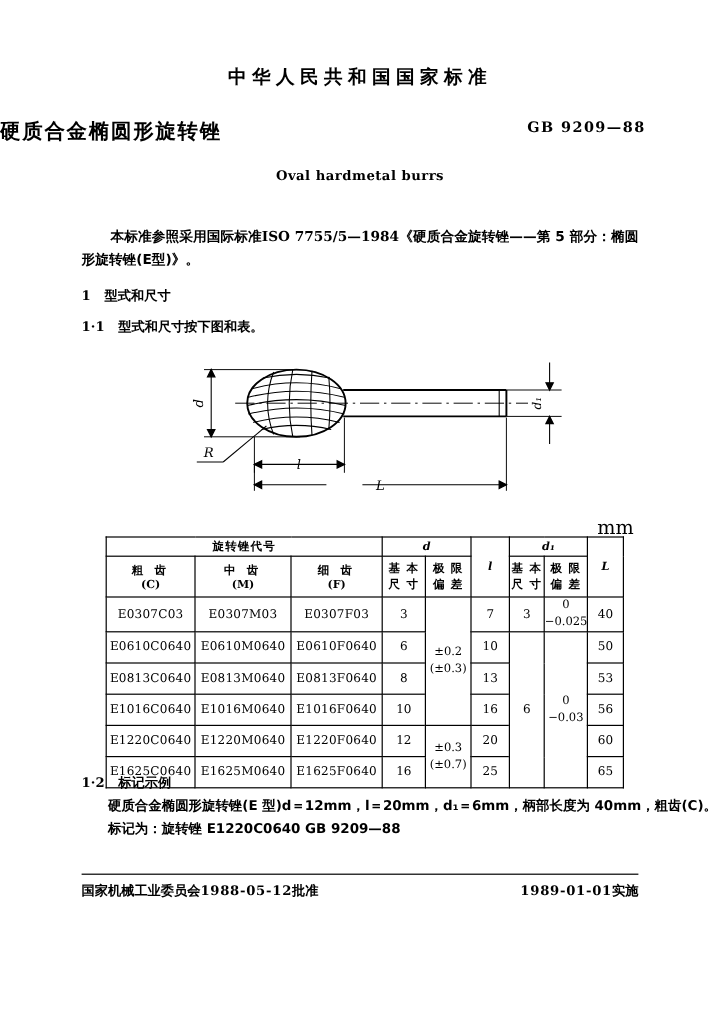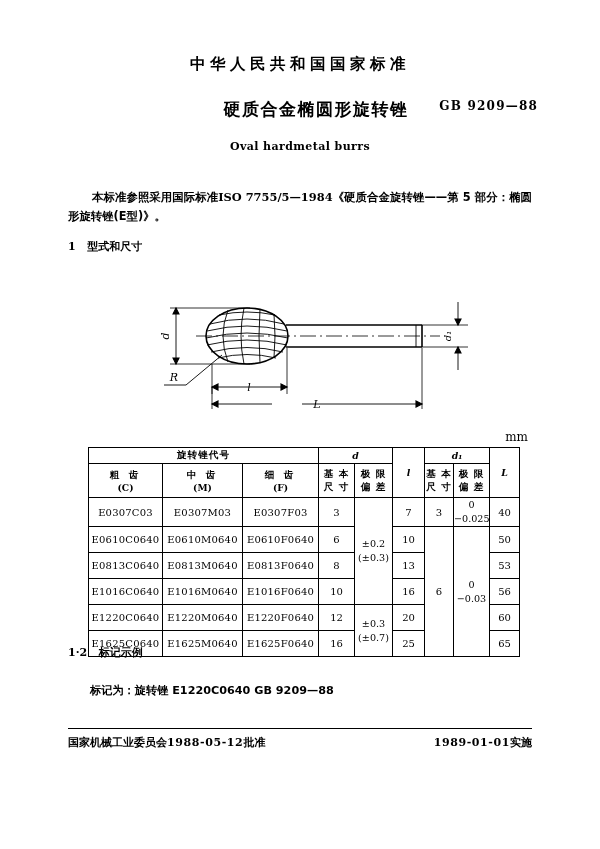--- a/index.html
+++ b/index.html
@@ -32,25 +32,24 @@
     text-align: center;
     font-size: 15.5px;
     font-weight: bold;
     letter-spacing: 4.5px;
     font-family: "DejaVu Sans", "Liberation Sans", sans-serif;
   }
   .main-title {
     position: absolute;
     left: 0; right: 0;
     top: 98px;
-    text-align: center;
+    text-align: left;
     font-size: 17px;
     font-weight: bold;
     letter-spacing: 1.5px;
-    padding-left: 32px;
   }
   .std-no {
     position: absolute;
     right: 62px;
     top: 99px;
     font-size: 12px;
     font-weight: bold;
     letter-spacing: 1.2px;
     font-family: "DejaVu Serif", "Liberation Serif", serif;
     white-space: nowrap;
@@ -113,21 +112,21 @@
     top: 288px;
     width: 340px;
     height: 125px;
   }
 
   
   .mm-label {
     position: absolute;
     right: 72px;
     top: 430px;
-    font-size: 12px;
+    font-size: 16px;
     font-family: "DejaVu Serif", "Liberation Serif", serif;
   }
   table.dim {
     position: absolute;
     left: 88px;
     top: 447px;
     width: 425px;
     border-collapse: collapse;
     font-family: "DejaVu Serif", "Liberation Serif", serif;
     font-size: 9.4px;
@@ -210,20 +209,21 @@
   <div class="main-title">硬质合金椭圆形旋转锉</div>
 
   <div class="std-no">GB  9209—88</div>
 
   <div class="en-title">Oval hardmetal burrs</div>
 
   <div class="intro"><span>本标准参照采用国际标准</span><span class="lat">ISO 7755/5—1984</span><span>《硬质合金旋转锉——第 5 部分：椭圆形旋转锉(E型)》。</span></div>
 
   <div class="sec-h sec-1"><span class="lat">1</span>&nbsp;&nbsp;&nbsp;<span>型式和尺寸</span></div>
 
+  <div class="sec-h sec-11"><span class="lat">1·1</span>&nbsp;&nbsp;&nbsp;<span>型式和尺寸按下图和表。</span></div>
 
   <div class="figure">
     <svg width="340" height="125" viewBox="0 0 340 125">
       <g stroke="#000" fill="none" stroke-width="1.1">
 
         <ellipse cx="97" cy="48" rx="41" ry="28" stroke-width="1.6"></ellipse>
 
         <g stroke-width="0.9">
           <path d="M 60 36 Q 97 26 134 36"></path>
           <path d="M 57 43 Q 97 33 137 43"></path>
@@ -411,20 +411,21 @@
         <td class="code">E1625F0640</td>
         <td class="num">16</td>
         <td class="num">25</td>
         <td class="num">65</td>
       </tr>
     </tbody>
   </table>
 
   <div class="sec-h sec-12"><span class="lat">1·2</span>&nbsp;&nbsp;&nbsp;<span>标记示例</span></div>
 
+  <div class="sub-line sub-a">硬质合金椭圆形旋转锉(E 型)d＝12mm，l＝20mm，d₁＝6mm，柄部长度为 40mm，粗齿(C)。</div>
   <div class="sub-line sub-b">标记为：旋转锉 E1220C0640    GB 9209—88</div>
 
   <div class="foot-rule"></div>
 
   <div class="foot-left"><span>国家机械工业委员会</span><span class="lat">1988-05-12</span><span>批准</span></div>
 
   <div class="foot-right"><span class="lat">1989-01-01</span><span>实施</span></div>
 
 </div>
 

